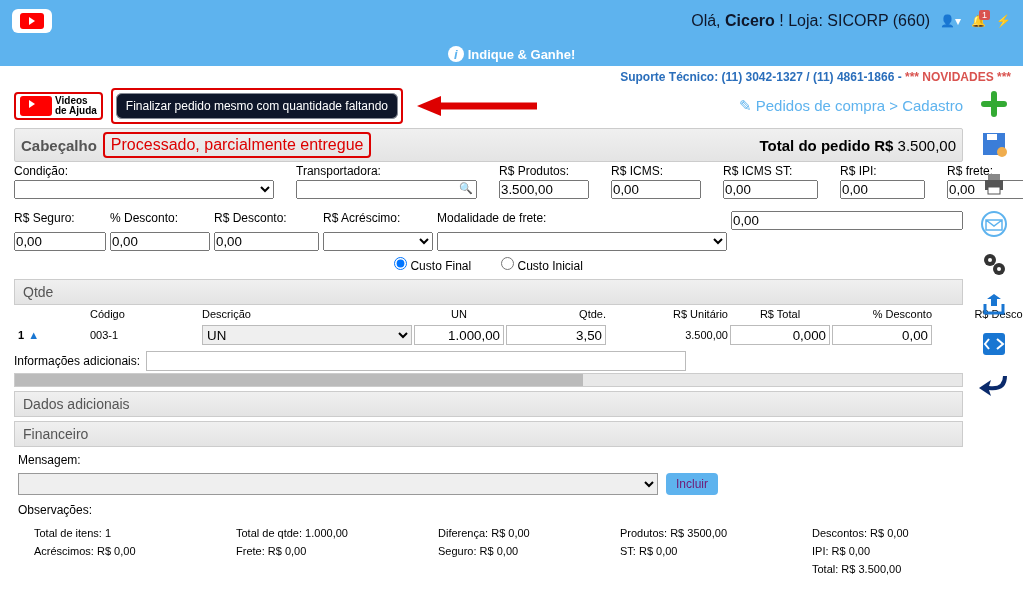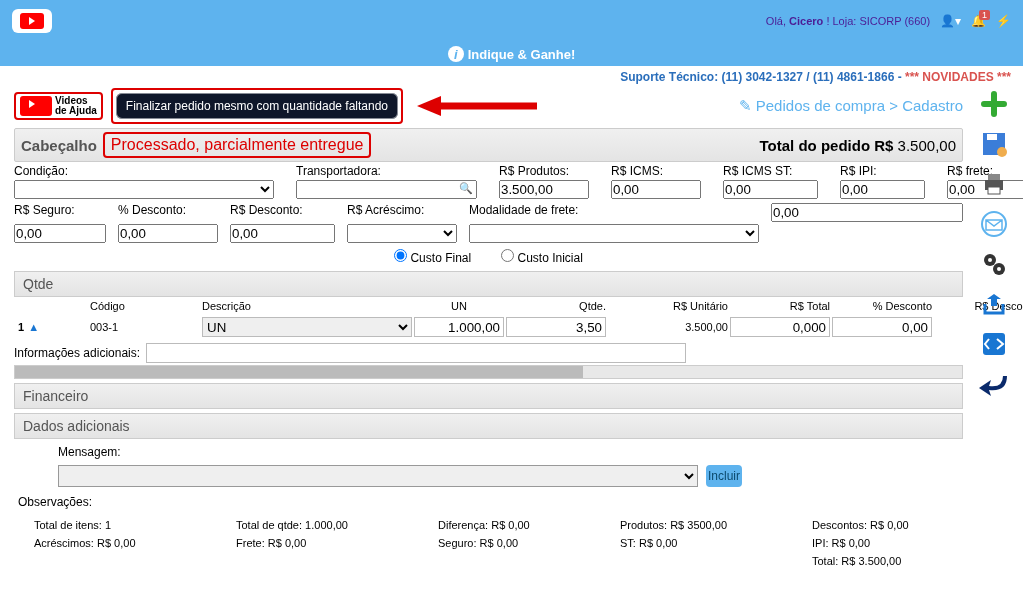--- a/index.html
+++ b/index.html
@@ -2,21 +2,21 @@
 <html><head>
 <meta charset="utf-8">
 <style>
 * { box-sizing: border-box; margin: 0; padding: 0; font-family: Arial, sans-serif; }
 body { font-size: 12px; background: #fff; overflow: hidden; }
 .topbar { background: #5eb3ee; height: 42px; display: flex; align-items: center; padding: 0 12px; color: #fff; }
 .yt-logo { background: #fff; border-radius: 6px; padding: 4px 8px; display: flex; align-items: center; }
 .yt-icon { width: 24px; height: 16px; background: #ff0000; border-radius: 3px; position: relative; }
 .yt-icon::after { content: ''; position: absolute; left: 9px; top: 4px; border-left: 6px solid #fff; border-top: 4px solid transparent; border-bottom: 4px solid transparent; }
 .spacer { flex: 1; }
-.greeting { color: #4c1d95; font-size: 11px; }
+.greeting { color: #0f172a; font-size: 16px; }
 .topbar .icon { margin-left: 10px; color: #fff; cursor: pointer; }
 .bell-wrap { position: relative; margin-left: 10px; }
 .bell-badge { position: absolute; top: -4px; right: -4px; background: #d9534f; color: #fff; font-size: 9px; padding: 0 3px; border-radius: 2px; }
 .indique-bar { background: #5eb3ee; text-align:center; padding: 4px 0; color:#fff; font-weight:bold; font-size:13px; }
 .indique-bar .info-i { background:#fff; color:#5eb3ee; border-radius:50%; width:16px; height:16px; display:inline-flex; align-items:center; justify-content:center; font-style:italic; font-weight:bold; margin-right:4px; }
 .suporte-bar { text-align:right; padding: 4px 12px; font-size: 12px; }
 .suporte-bar .blue { color: #2a6ebb; font-weight: bold; }
 .suporte-bar .red { color: #d9534f; font-weight: bold; }
 .main-wrap { position: relative; padding: 0 60px 0 14px; }
 .right-rail { position: absolute; right: 6px; top: 0; width: 46px; display:flex; flex-direction:column; align-items:center; gap:8px; }
@@ -31,36 +31,36 @@
 .breadcrumb { margin-left:auto; color:#5eb3ee; font-size:15px; }
 .cabecalho-row { display:flex; align-items:center; margin-top:4px; background: linear-gradient(#f0f0f0,#e4e4e4); border:1px solid #ccc; border-radius:2px; padding:3px 6px; }
 .cabecalho-row .title { color:#555; font-size:15px;font-weight:bold; }
 .status-box { margin-left:6px; padding:2px 6px; color:#d00; font-size:16px; }
 .total-pedido { margin-left:auto; font-size:15px; }
 .form-grid { display:grid; grid-template-columns: 95px 175px 115px 65px 105px 80px 85px 75px 65px 90px; gap: 2px 4px; margin-top:4px; }
 .form-grid label { font-size:11px; color:#222; }
 .form-grid input, .form-grid select { border:1px solid #bbb; height:20px; font-size:11px; padding:0 3px; width:100%; }
 .form-grid input[readonly] { background:#f9f9f9; }
 .row2 { display:grid; grid-template-columns: 260px 1fr 90px 90px 95px 85px 92px; gap:2px 22px; margin-top:2px; }
-.row3 { display:grid; grid-template-columns: 92px 100px 105px 110px 290px 1fr; gap:2px 12px; margin-top:4px; }
+.row3 { display:grid; grid-template-columns: 92px 100px 105px 110px 290px 1fr; gap:2px 4px; margin-top:12px; }
 .radio-row { display:flex; gap:30px; justify-content:center; margin:6px 0; }
 .section-bar { background: linear-gradient(#f0f0f0,#e4e4e4); border:1px solid #ccc; padding:4px 8px; color:#555; font-size:14px; margin-top:4px; }
 .item-header { display:grid; grid-template-columns: 70px 110px 210px 90px 100px 120px 100px 100px 104px 30px; gap:2px; font-size:11px; padding:3px 4px; }
 .item-row { display:grid; grid-template-columns: 70px 110px 210px 90px 100px 120px 100px 100px 104px 30px; gap:2px; padding:2px 4px; align-items:center; font-size:11px; }
 .item-row .num { display:flex; align-items:center; gap:4px; }
 .blue-tri { color:#1976d2; }
 .item-row input { border:1px solid #bbb; height:20px; text-align:right; padding:0 3px; width:100%; }
 .item-row select { border:1px solid #bbb; height:20px; width:100%; }
 .info-adic { display:flex; align-items:center; gap:6px; margin-top:4px; }
 .info-adic input { flex:0 0 540px; border:1px solid #bbb; height:20px; }
 .hscroll { height:14px; background:#e8e8e8; border:1px solid #ccc; margin-top:2px; position:relative; }
 .hscroll .thumb { position:absolute; left:0; width:60%; height:100%; background:#bbb; }
-.msg-row { display:flex; align-items:flex-end; gap:8px; padding:6px 4px;margin-left:40px; }
+.msg-row { display:flex; align-items:flex-end; gap:8px; padding:6px 4px; }
 .msg-row select { flex:0 0 640px; height:22px; border:1px solid #999; }
-.incluir-btn { background:#5eb3ee; color:#0c4a6e; border-radius:4px; padding:4px 2px; cursor:pointer; }
+.incluir-btn { background:#5eb3ee; color:#701a75; border-radius:4px; padding:4px 10px; cursor:pointer; }
 .obs-label { padding:2px 4px; }
 .footer { display:grid; grid-template-columns: 200px 200px 180px 190px 170px; gap:2px; font-size:11px; margin-top:4px; padding:2px 18px; }
 .footer div { padding:2px; }
 .mag { position:relative; }
 .mag::after { content:'🔍'; position:absolute; right:4px; top:2px; font-size:11px; color:#888; }
 </style>
 </head>
 <body>
 
 <div class="topbar">
@@ -205,21 +205,21 @@
 
   <div class="section-bar">Qtde</div>
 
   <div class="item-header">
     <div></div>
     <div>Código</div>
     <div>Descrição</div>
     <div style="text-align:center">UN</div>
     <div style="text-align:right">Qtde.</div>
     <div style="text-align:right">R$ Unitário</div>
-    <div style="text-align:right">R$ Total</div>
+    <div style="text-align:center">R$ Total</div>
     <div style="text-align:right">% Desconto</div>
     <div style="text-align:right">R$ Desconto</div>
 
   </div>
 
   <div class="item-row">
     <div class="num">
         <b>1</b>
         <span class="blue-tri">▲</span>
       </div>
@@ -235,22 +235,22 @@
 
   <div class="info-adic">
     <label>Informações adicionais:</label>
     <input style="">
   </div>
 
   <div class="hscroll">
       <div class="thumb"></div>
     </div>
 
+  <div class="section-bar">Dados adicionais</div>
   <div class="section-bar">Financeiro</div>
-  <div class="section-bar">Dados adicionais</div>
 
   <div class="msg-row">
     <label>Mensagem:</label>
   </div>
   <div class="msg-row" style="padding-top:0">
     <select></select>
     <div class="incluir-btn">Incluir</div>
   </div>
   <div class="obs-label"><label>Observações:</label></div>
 

